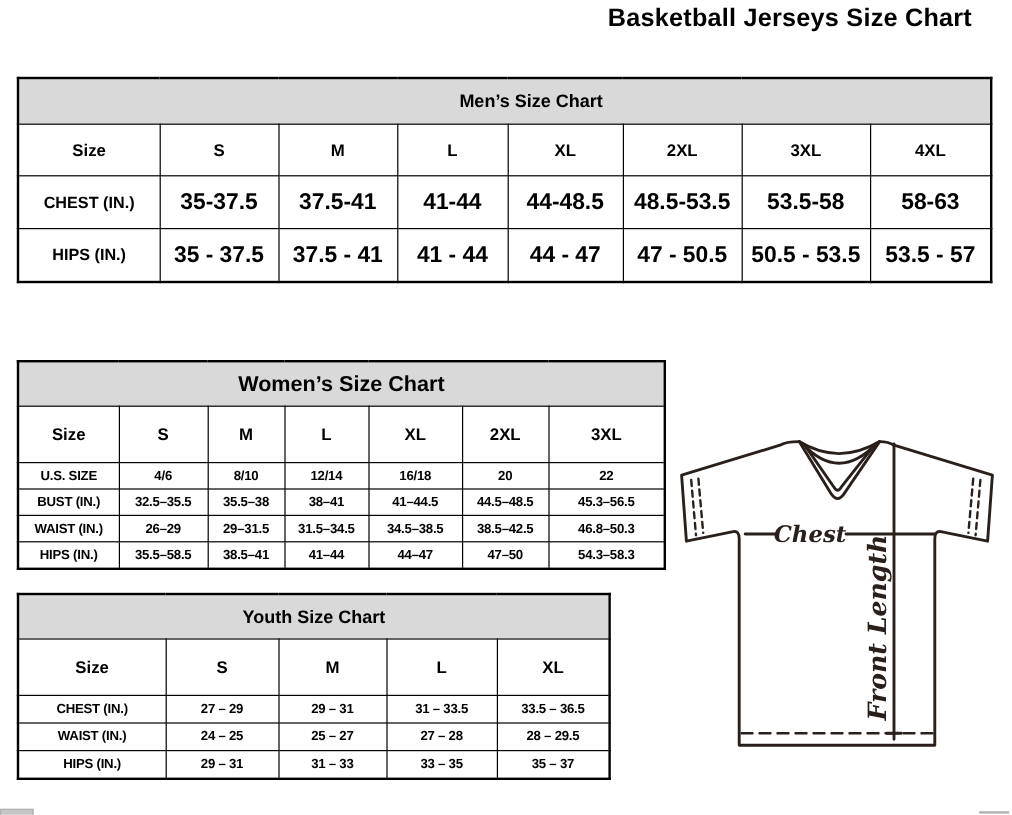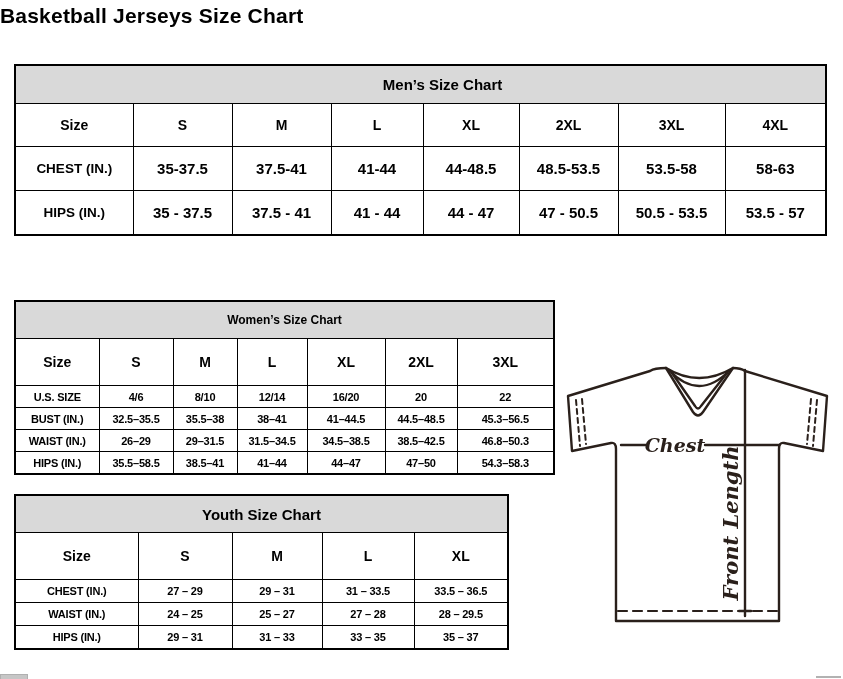--- a/index.html
+++ b/index.html
@@ -2,40 +2,40 @@
 <html><head>
 <meta charset="utf-8">
 <style>
   html,body{margin:0;padding:0;}
   body{
     width:843px;height:679px;background:#ffffff;position:relative;
     font-family:"Liberation Sans",sans-serif;color:#000;overflow:hidden;
   }
   .title{
     position:absolute;top:4px;left:0;width:810px;margin:0;
-    text-align:left;font-size:21px;font-weight:bold;letter-spacing:0.2px;
+    text-align:right;font-size:21px;font-weight:bold;letter-spacing:0.2px;
   }
   table.size-table{
     position:absolute;border-collapse:collapse;table-layout:fixed;
     border:2px solid #000;background:#fff;
   }
   .size-table th,.size-table td{
     border:1px solid #000;text-align:center;vertical-align:middle;
     font-weight:bold;padding:0;overflow:hidden;white-space:nowrap;
   }
   .size-table th.band{background:#d9d9d9;}
   
   table.mens{left:14px;top:64px;width:813px;}
   .mens th.band{height:37px;font-size:15px;padding-left:44px;}
   .mens tr.cols td{height:42px;font-size:14px;}
-  .mens tr.datarow td{height:43px;font-size:15px;}
+  .mens tr.datarow td{height:43px;font-size:19px;}
   .mens tr.datarow td:first-child{font-size:13.5px;}
   
   table.womens{left:14px;top:300px;width:539px;}
-  .womens th.band{height:36px;font-size:12px;}
+  .womens th.band{height:36px;font-size:18px;}
   .womens tr.cols td{height:46px;font-size:14px;}
   .womens tr.datarow td{height:21px;font-size:11px;letter-spacing:-0.2px;}
   
   table.youth{left:14px;top:494px;width:493px;}
   .youth th.band{height:36px;font-size:15px;margin-left:36px;}
   .youth tr.cols td{height:46px;font-size:14px;}
   .youth tr.datarow td{height:22px;font-size:11px;letter-spacing:-0.2px;}
   
   .jersey{position:absolute;left:555px;top:355px;width:288px;height:290px;}
   .jersey text{
@@ -127,21 +127,21 @@
           <td>L</td>
           <td>XL</td>
           <td>2XL</td>
           <td>3XL</td>
         </tr>
         <tr class="datarow">
           <td>U.S. SIZE</td>
           <td>4/6</td>
           <td>8/10</td>
           <td>12/14</td>
-          <td>16/20</td>
+          <td>16/18</td>
           <td>20</td>
           <td>22</td>
         </tr>
         <tr class="datarow">
           <td>BUST (IN.)</td>
           <td>32.5–35.5</td>
           <td>35.5–38</td>
           <td>38–41</td>
           <td>41–44.5</td>
           <td>44.5–48.5</td>

